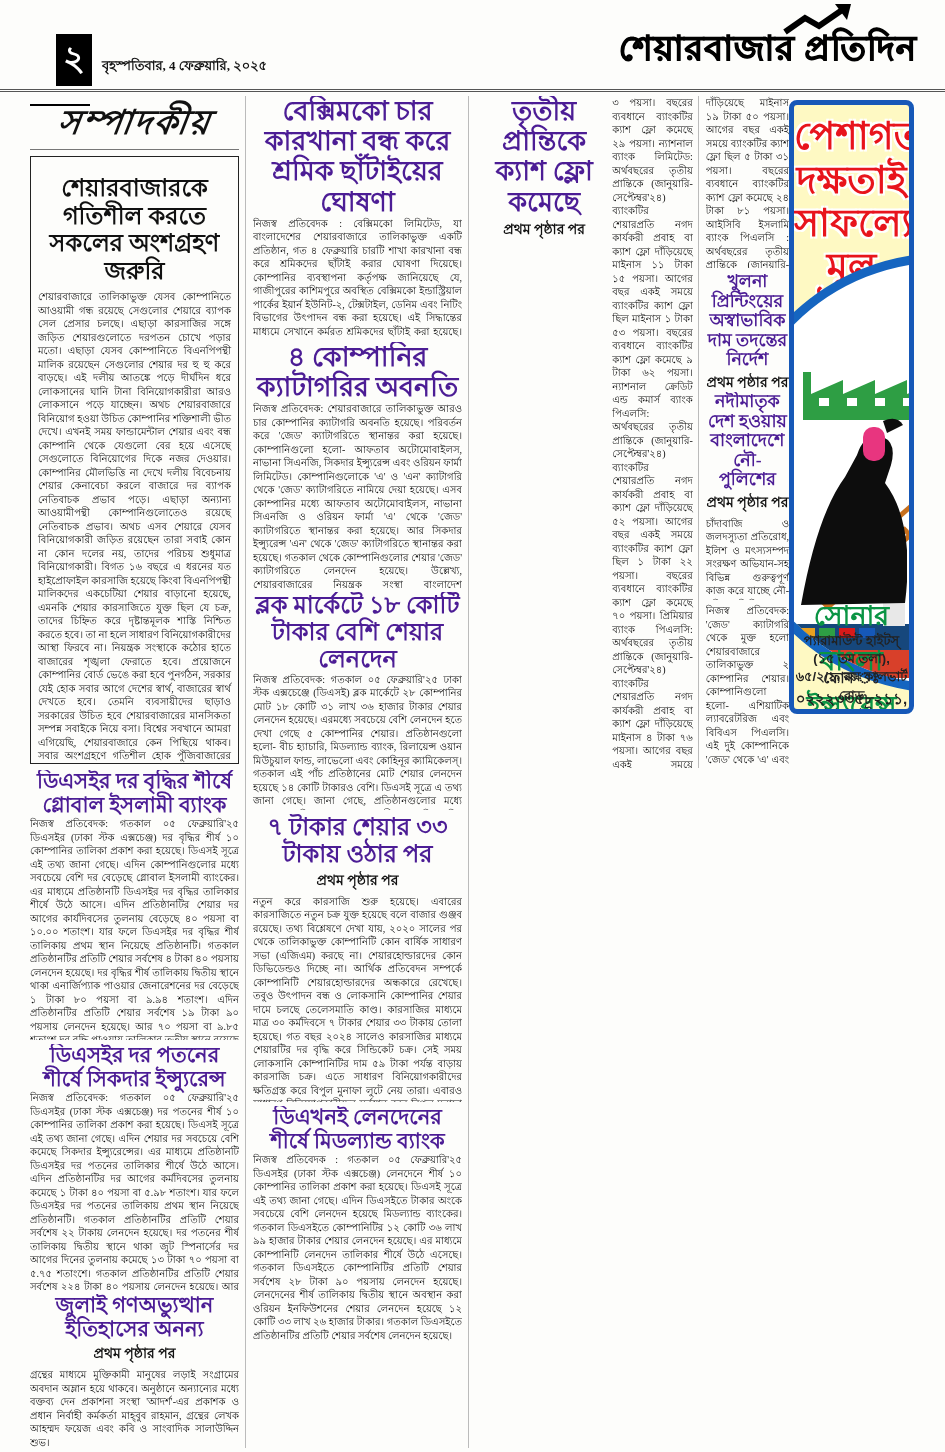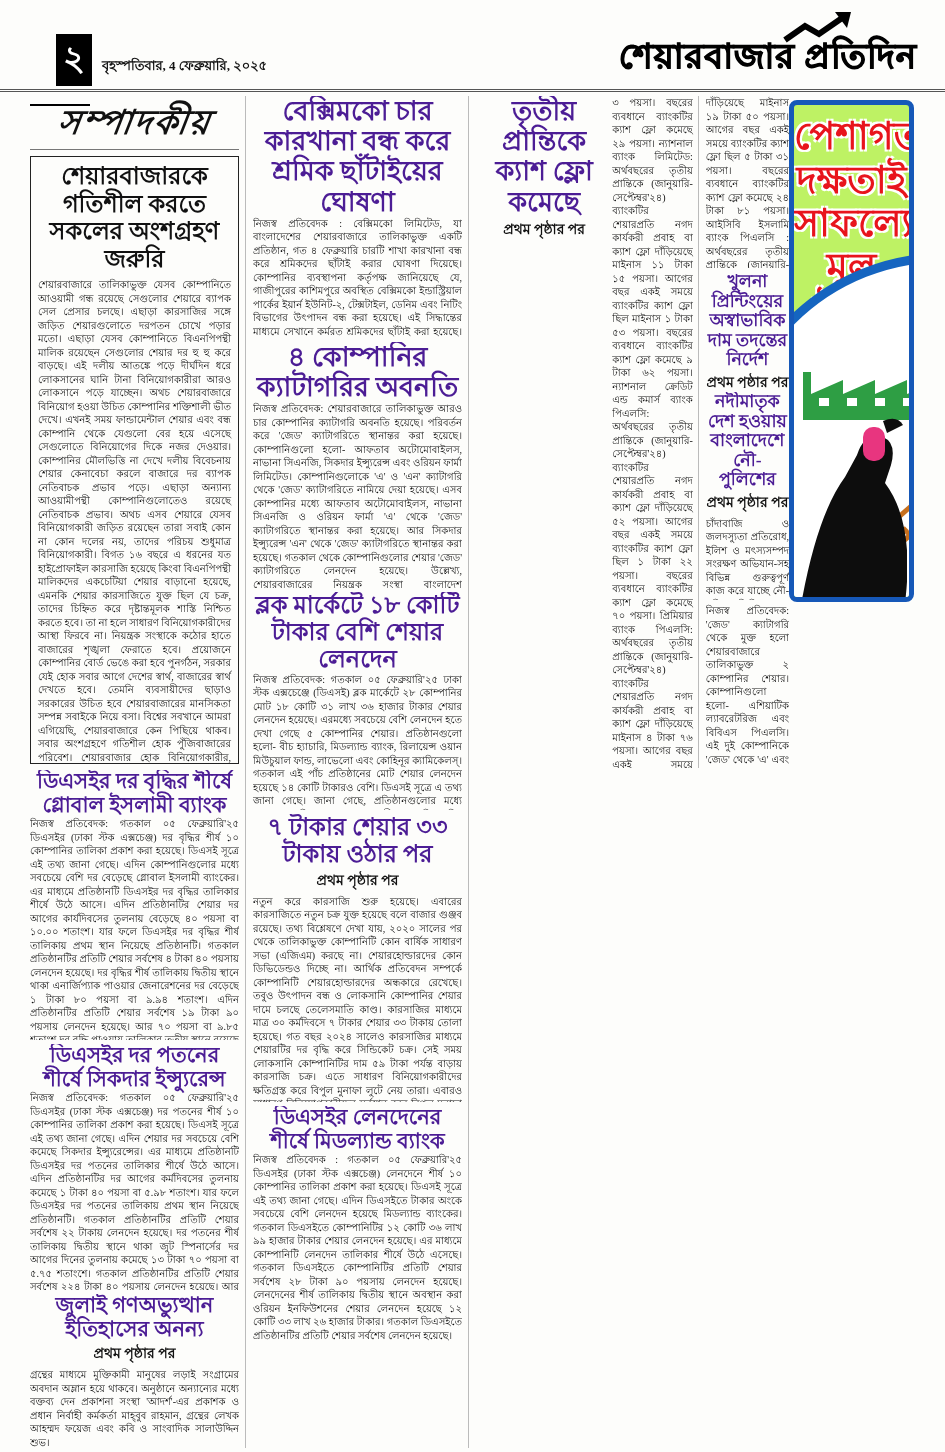--- a/index.html
+++ b/index.html
@@ -10,21 +10,21 @@
     font-family:"Liberation Serif", serif;
     overflow:hidden;
   }
   
   .header { position:relative; height:92px; padding:0 30px;
     border-bottom:3px double #555; }
   .pageno-box { position:absolute; left:56px; top:34px; width:36px; height:52px;
     background:#000; color:#fff; display:flex; align-items:center; justify-content:center;
     font-size:34px; font-weight:bold; }
   .date-line { position:absolute; left:102px; top:56px; font-size:13px; font-weight:bold; }
-  .masthead { position:absolute; right:28px; top:30px; text-align:right; }
+  .masthead { position:absolute; right:28px; top:22px; text-align:right; }
   .masthead .logo-text { font-size:34px; font-weight:bold; letter-spacing:1px;
     -webkit-text-stroke:1px #000; }
   .masthead svg { position:absolute; right:64px; top:-20px; }
   
   .content { display:flex; padding:4px 26px 0 30px; gap:7px; height:1356px; }
   .col { width:216px; overflow:hidden; }
   .col1, .col2 { border-right:1px solid #bbb; padding-right:6px; }
   .rgroup { width:438px; display:flex; flex-direction:row; overflow:hidden; }
   .rbody { display:flex; gap:7px; height:672px; overflow:hidden; }
   .rcolA { width:215px; border-right:1px solid #bbb; padding-right:5px; overflow:hidden; }
@@ -38,23 +38,23 @@
   .hl-sm { font-size:17.5px; }
   .cont-label { text-align:center; font-size:14px; font-weight:bold; margin:1px 0 2px; }
   .body-txt { font-size:10px; line-height:1.35; text-align:justify; }
   
   .ed-head { height:56px; position:relative; margin-bottom:4px; }
   .ed-script { font-size:34px; font-weight:bold; font-style:italic; text-align:center;
     transform:skewX(-8deg); letter-spacing:2px; }
   .ed-line-top { position:absolute; top:8px; left:0; width:60px; border-top:2px solid #000; }
   .ed-line-bot { position:absolute; bottom:2px; left:0; width:100%; border-top:1px solid #777; }
   .ed-box { border:1.5px solid #222; padding:6px 7px; height:608px; overflow:hidden; margin-bottom:6px; }
-  .ed-title { font-size:24px; font-weight:bold; text-align:center; line-height:1.15; margin-bottom:5px; }
-  
-  .ad { position:relative; margin-top:4px; height:502px; background:#bef264;
+  .ed-title { font-size:24px; font-weight:bold; text-align:center; line-height:1.15; margin-bottom:5px;margin-top:12px; }
+  
+  .ad { position:relative; margin-top:4px; height:614px; background:#fef9c3;
     border:5px solid #1658b8; border-radius:8px; overflow:hidden;
     font-family:"Liberation Sans", sans-serif; }
   .ad-title { margin-top:10px; text-align:center; font-size:38px; font-weight:bold;
     color:#e8141c; line-height:1.15;
     text-shadow:-2px -2px 0 #fff, 2px -2px 0 #fff, -2px 2px 0 #fff, 2px 2px 0 #fff; }
   .ad-circle { position:absolute; left:-70px; top:148px; width:440px; height:440px;
     border-radius:50%; background:#fff; border:9px solid #1565c0; overflow:hidden; }
   .ad-pitch { position:absolute; left:288px; top:180px; width:150px; text-align:center;
     color:#1f3e9e; font-weight:bold; font-size:15px; line-height:1.55; }
   .karon { position:absolute; left:330px; top:372px; background:#e8141c; color:#fff;
@@ -130,21 +130,21 @@
       <div class="art" style="height:218px">
         <div class="hl hl-lg">ব্লক মার্কেটে ১৮ কোটি টাকার বেশি শেয়ার লেনদেন</div>
         <div class="body-txt">নিজস্ব প্রতিবেদক: গতকাল ০৫ ফেব্রুয়ারি'২৫ ঢাকা স্টক এক্সচেঞ্জে (ডিএসই) ব্লক মার্কেটে ২৮ কোম্পানির মোট ১৮ কোটি ৩১ লাখ ৩৬ হাজার টাকার শেয়ার লেনদেন হয়েছে। এরমধ্যে সবচেয়ে বেশি লেনদেন হতে দেখা গেছে ৫ কোম্পানির শেয়ার। প্রতিষ্ঠানগুলো হলো- বীচ হ্যাচারি, মিডল্যান্ড ব্যাংক, রিলায়েন্স ওয়ান মিউচুয়াল ফান্ড, লাভেলো এবং কোহিনূর ক্যামিকেলস্‌। গতকাল এই পাঁচ প্রতিষ্ঠানের মোট শেয়ার লেনদেন হয়েছে ১৪ কোটি টাকারও বেশি। ডিএসই সূত্রে এ তথ্য জানা গেছে। জানা গেছে, প্রতিষ্ঠানগুলোর মধ্যে সবচেয়ে বেশি লেনদেন হয়েছে বীচ হ্যাচারি। এদিন কোম্পানিটির ৭ কোটি ৯ লাখ টাকার শেয়ার লেনদেন হয়েছে। মিডল্যান্ড ব্যাংক ৩ কোটি ৮৭ লাখ টাকার শেয়ার লেনদেন হয়েছে। আর ২ কোটি ৩৬ লাখ টাকা টাকার শেয়ার লেনদেন করে তৃতীয় অবস্থানে রয়েছে রিলায়েন্স ওয়ান মিউচুয়াল ফান্ড। অন্য প্রতিষ্ঠানগুলোর মধ্যে- লাভেলো ৮৬ লাখ এবং কোহিনূর ক্যামিকেলস্‌ ৮২ লাখ টাকার শেয়ার লেনদেন হয়েছে।</div>
       </div>
       <div class="art" style="height:288px">
         <div class="hl hl-lg">৭ টাকার শেয়ার ৩৩ টাকায় ওঠার পর</div>
         <div class="cont-label">প্রথম পৃষ্ঠার পর</div>
         <div class="body-txt">নতুন করে কারসাজি শুরু হয়েছে। এবারের কারসাজিতে নতুন চক্র যুক্ত হয়েছে বলে বাজার গুঞ্জব রয়েছে। তথ্য বিশ্লেষণে দেখা যায়, ২০২০ সালের পর থেকে তালিকাভুক্ত কোম্পানিটি কোন বার্ষিক সাধারণ সভা (এজিএম) করছে না। শেয়ারহোল্ডারদের কোন ডিভিডেন্ডও দিচ্ছে না। আর্থিক প্রতিবেদন সম্পর্কে কোম্পানিটি শেয়ারহোল্ডারদের অন্ধকারে রেখেছে। তবুও উৎপাদন বন্ধ ও লোকসানি কোম্পানির শেয়ার দামে চলছে তেলেসমাতি কাণ্ড। কারসাজির মাধ্যমে মাত্র ৩০ কর্মদিবসে ৭ টাকার শেয়ার ৩৩ টাকায় তোলা হয়েছে। গত বছর ২০২৪ সালেও কারসাজির মাধ্যমে শেয়ারটির দর বৃদ্ধি করে সিন্ডিকেট চক্র। সেই সময় লোকসানি কোম্পানিটির দাম ৫৯ টাকা পর্যন্ত বাড়ায় কারসাজি চক্র। এতে সাধারণ বিনিয়োগকারীদের ক্ষতিগ্রস্ত করে বিপুল মুনাফা লুটে নেয় তারা। এবারও সাধারণ বিনিয়োগকারীদের সর্বস্বান্ত করে বিপুল মুনাফা হাতিয়ে নেয়ার পাঁয়তারায় মেতেছে সেই কারসাজিকারী চক্র। ২০১৪ সালে খুলনা প্রিন্টিং অ্যান্ড প্যাকেজিং ২০১৪ সালে শেয়ারবাজারে তালিকাভুক্ত হয়। বর্তমানে এটি 'জেড' ক্যাটেগরিতে লেনদেন করছে। কোম্পানিটির মোট ৭ কোটি ৩০ লাখ ৪০ হাজার শেয়ার রয়েছে। অনুমোদিত মূলধন ১০০ কোটি ও পরিশোধিত মূলধন ৭৩ কোটি ৪ লাখ টাকা। পুঞ্জীভূত লোকসান রয়েছে ৮৬ কোটি ৬৬ লাখ টাকা। মোট শেয়ারের মধ্যে উদ্যোক্তা ও পরিচালকদের কাছে রয়েছে ৩৯.৭৬ শতাংশ, প্রাতিষ্ঠানিক বিনিয়োগকারীদের কাছে ১.১১ শতাংশ ও সাধারণ বিনিয়োগকারীর কাছে ৫৯.১৩ শতাংশ শেয়ার রয়েছে। বাজার বিশ্লেষণে দেখা যায়, গত ২৩ ডিসেম্বর খুলনা প্রিন্টিংয়ের দাম ছিল ৭ টাকা ২০ পয়সা। যা সর্বশেষ ৪ ফেব্রুয়ারি লেনদেন হয়েছে ৩৩ টাকা ২০ পয়সায়। মাত্র ৩০ কর্মদিবসে শেয়ারটির দর বেড়েছে ২৬ টাকা বা ৩৬১ শতাংশে। উৎপাদন বন্ধ ও লোকসানি কোম্পানির শেয়ারদর কারসাজি ছাড়া এভাবে বৃদ্ধি পাওয়া অসম্ভব বলে মনে করছে বাজার বিশ্লেষকরা।</div>
       </div>
       <div class="art" style="height:350px">
-        <div class="hl hl-md">ডিএসইর লেনদেনের শীর্ষে মিডল্যান্ড ব্যাংক</div>
+        <div class="hl hl-md">ডিএখনই লেনদেনের শীর্ষে মিডল্যান্ড ব্যাংক</div>
         <div class="body-txt">নিজস্ব প্রতিবেদক : গতকাল ০৫ ফেব্রুয়ারি'২৫ ডিএসইর (ঢাকা স্টক এক্সচেঞ্জ) লেনদেনে শীর্ষ ১০ কোম্পানির তালিকা প্রকাশ করা হয়েছে। ডিএসই সূত্রে এই তথ্য জানা গেছে। এদিন ডিএসইতে টাকার অংকে সবচেয়ে বেশি লেনদেন হয়েছে মিডল্যান্ড ব্যাংকের। গতকাল ডিএসইতে কোম্পানিটির ১২ কোটি ৩৬ লাখ ৯৯ হাজার টাকার শেয়ার লেনদেন হয়েছে। এর মাধ্যমে কোম্পানিটি লেনদেন তালিকার শীর্ষে উঠে এসেছে। গতকাল ডিএসইতে কোম্পানিটির প্রতিটি শেয়ার সর্বশেষ ২৮ টাকা ৯০ পয়সায় লেনদেন হয়েছে। লেনদেনের শীর্ষ তালিকায় দ্বিতীয় স্থানে অবস্থান করা ওরিয়ন ইনফিউশনের শেয়ার লেনদেন হয়েছে ১২ কোটি ৩৩ লাখ ২৬ হাজার টাকার। গতকাল ডিএসইতে প্রতিষ্ঠানটির প্রতিটি শেয়ার সর্বশেষ লেনদেন হয়েছে।</div>
       </div>
     </div>
 
     <div class="rgroup">
       <div style="height:58px">
         <div class="hl hl-xl">তৃতীয় প্রান্তিকে ক্যাশ ফ্লো কমেছে</div>
         <div class="cont-label">প্রথম পৃষ্ঠার পর</div>
       </div>
       <div class="rbody">

